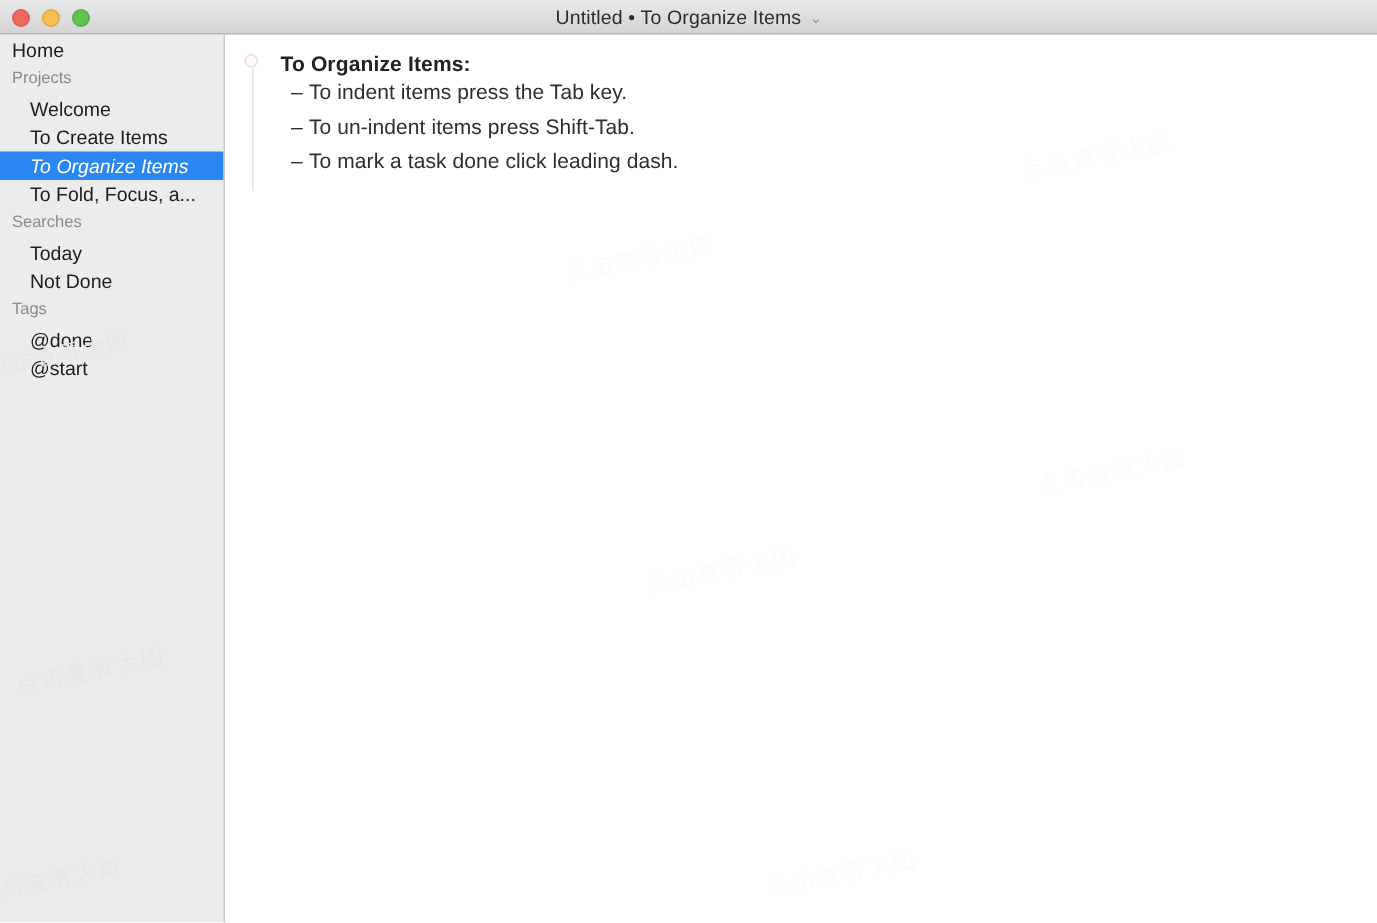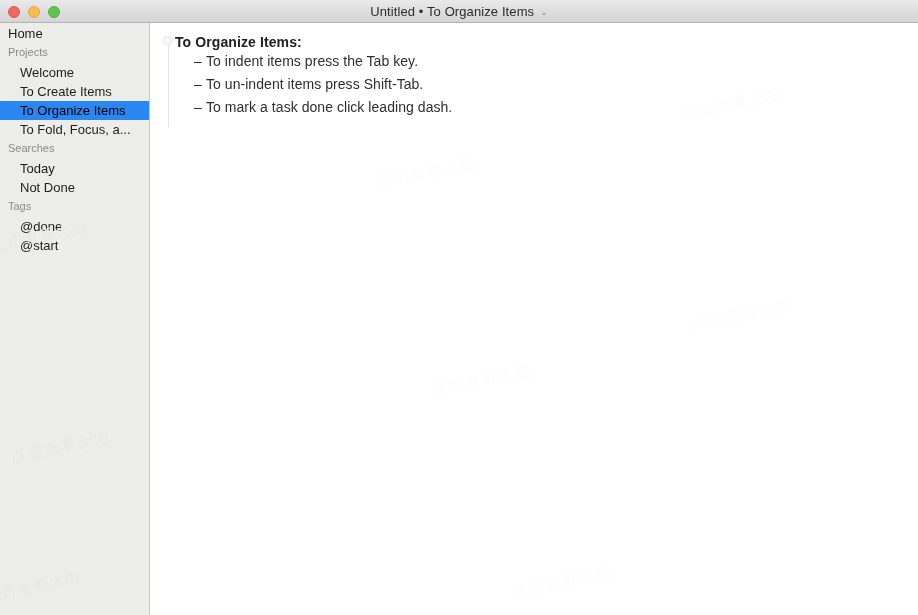--- a/index.html
+++ b/index.html
@@ -120,21 +120,22 @@
     height: 19px;
     line-height: 19px;
     font-size: 13px;
     color: #1d1d1d;
     white-space: nowrap;
     overflow: hidden;
     text-overflow: clip;
   }
   .side-item.selected {
     background: #2a86f0;
-    color: #000000;
+    color: #ffffff;
+    font-style: italic;
   }
 
   
   .content {
     position: absolute;
     top: 23px;
     left: 151px;
     width: 767px;
     height: 592px;
     background: #ffffff;
@@ -153,21 +154,21 @@
     width: 1px;
     height: 82px;
     background: #e7e2e3;
   }
 
   .item-heading {
     position: relative;
     height: 22px;
     display: flex;
     align-items: center;
-    padding-left: 24px;
+    padding-left: 36px;
   }
   .handle-dot {
     position: absolute;
     left: 12px;
     top: 5px;
     width: 9px;
     height: 9px;
     border-radius: 50%;
     border: 1px solid #f0dde0;
     background: #fdf8f9;

